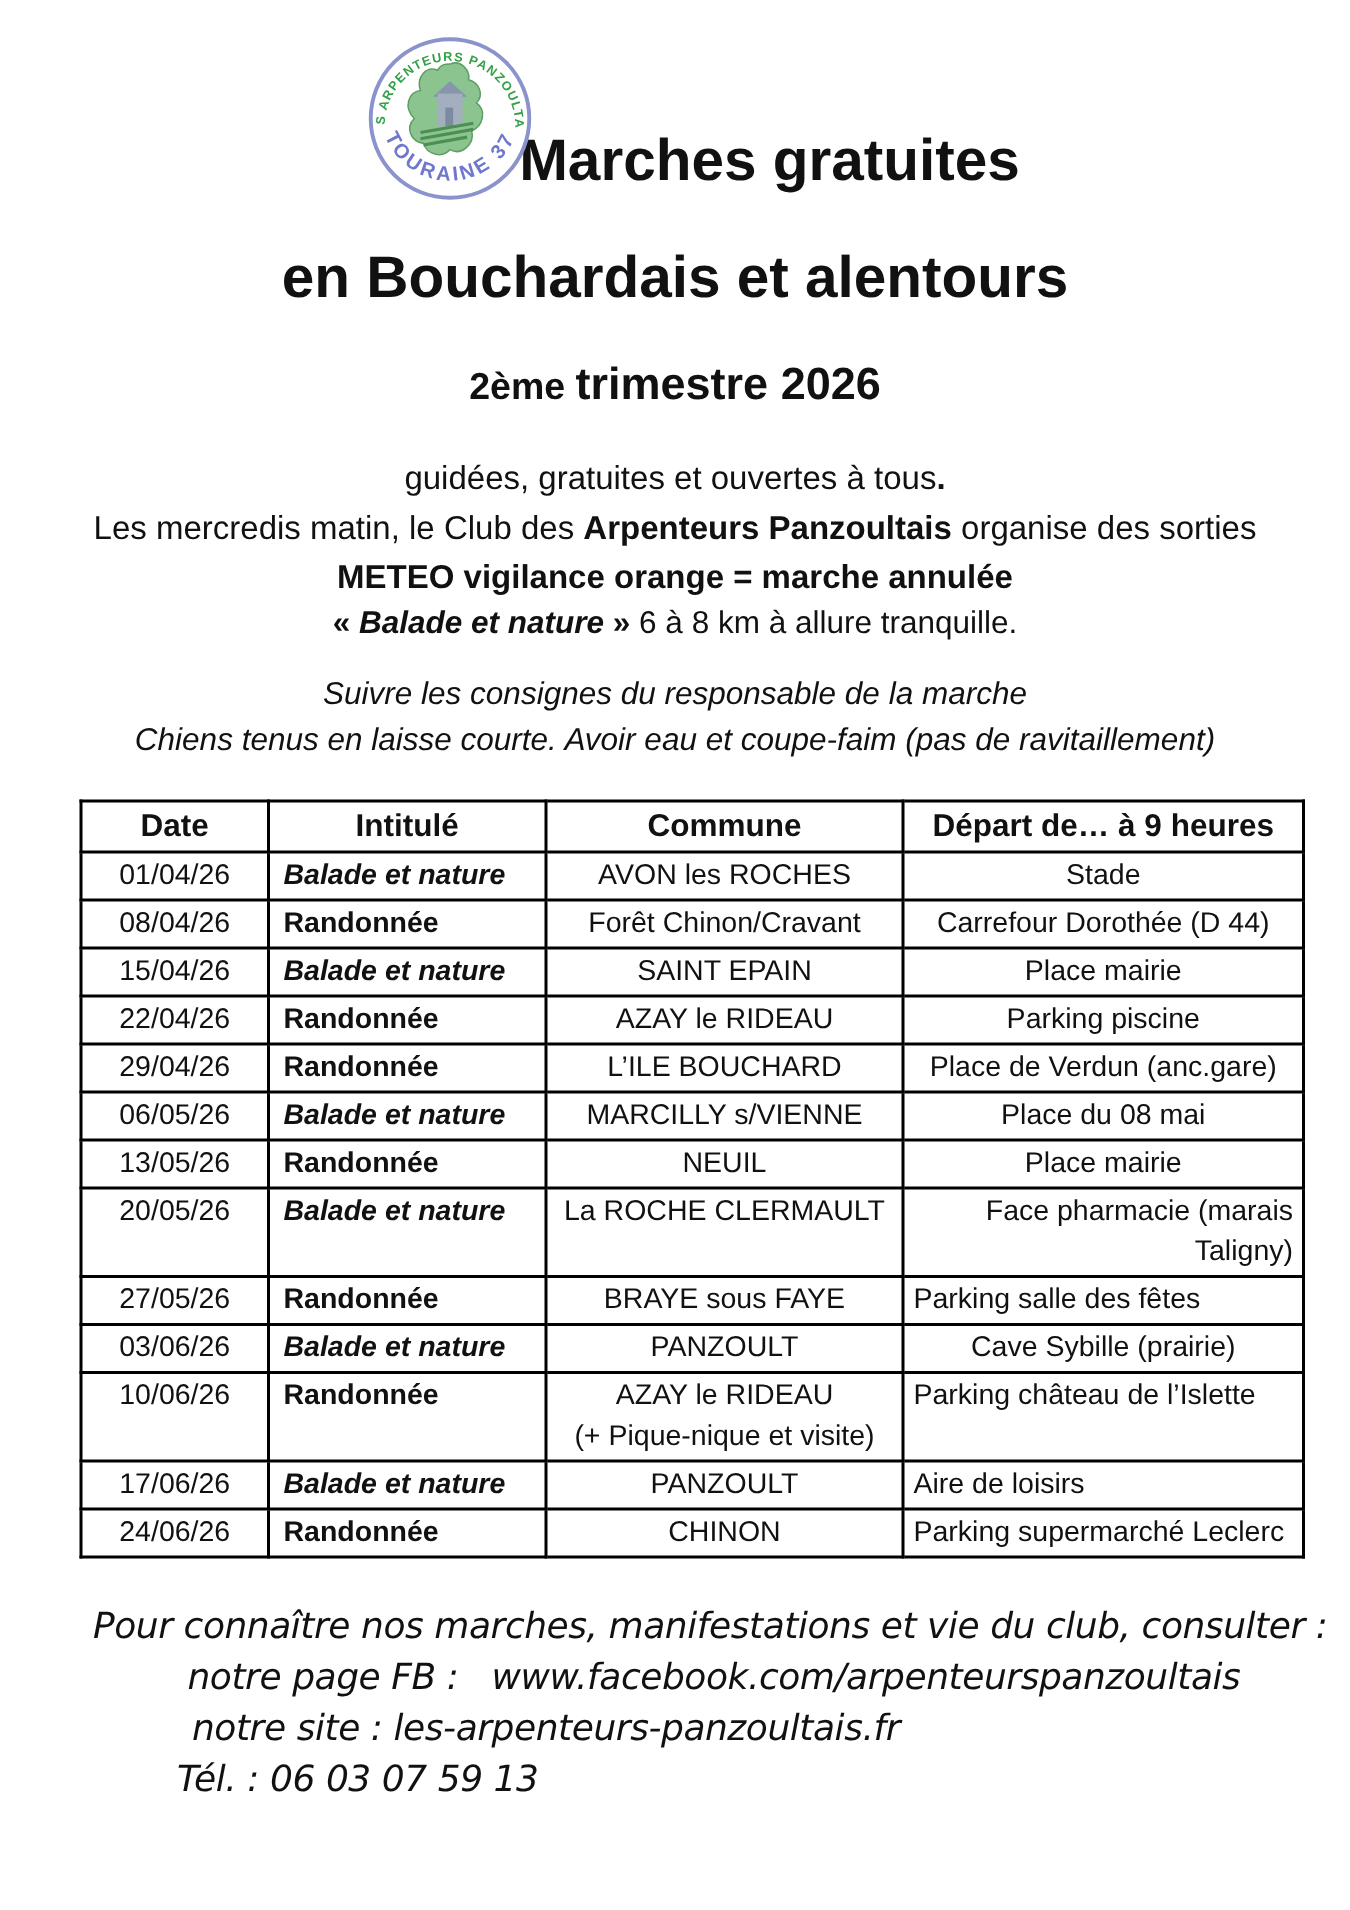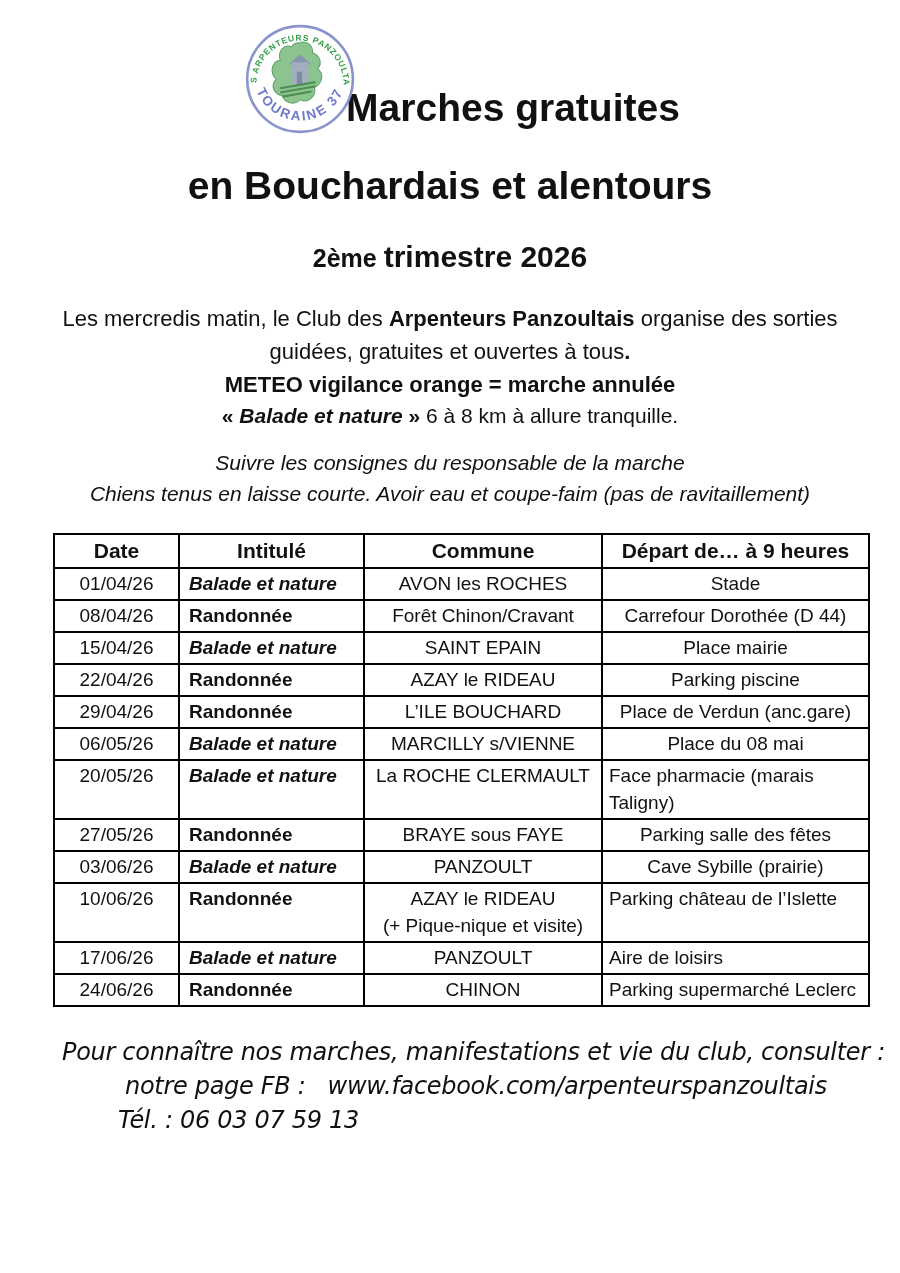--- a/index.html
+++ b/index.html
@@ -92,22 +92,22 @@
     </text>
   </svg>
 
   <div class="title1">Marches gratuites</div>
   <div class="title2">en Bouchardais et alentours</div>
   <div class="subtitle">
     <span class="small">2ème </span><span class="big">trimestre 2026</span>
   </div>
 
   <div class="intro">
+    <div class="pline"><span>guidées, gratuites et ouvertes à tous</span><span class="b">.</span></div>
     <div class="pline"><span>Les mercredis matin, le Club des </span><span class="b">Arpenteurs Panzoultais</span><span> organise des sorties</span></div>
-    <div class="pline"><span>guidées, gratuites et ouvertes à tous</span><span class="b">.</span></div>
     <div class="meteo">METEO vigilance orange = marche annulée</div>
     <div class="defline"><span class="b">« </span><span class="b i">Balade et nature</span><span class="b"> » </span><span>6 à 8 km à allure tranquille.</span></div>
   </div>
 
   <div class="instructions">
     <div class="iline">Suivre les consignes du responsable de la marche</div>
     <div class="iline">Chiens tenus en laisse courte. Avoir eau et coupe-faim (pas de ravitaillement)</div>
   </div>
 
   <table class="sched">
@@ -180,37 +180,47 @@
           <td class="c-date">06/05/26</td>
           <td class="c-type i">Balade et nature</td>
           <td class="c-commune">
             <div>MARCILLY s/VIENNE</div>
           </td>
           <td class="c-depart" style="text-align: center;">
             <div>Place du 08 mai</div>
           </td>
         </tr>
         <tr>
+          <td class="c-date">13/05/26</td>
+          <td class="c-type">Randonnée</td>
+          <td class="c-commune">
+            <div>NEUIL</div>
+          </td>
+          <td class="c-depart" style="text-align: center;">
+            <div>Place mairie</div>
+          </td>
+        </tr>
+        <tr>
           <td class="c-date">20/05/26</td>
           <td class="c-type i">Balade et nature</td>
           <td class="c-commune">
             <div>La ROCHE CLERMAULT</div>
           </td>
-          <td class="c-depart" style="text-align: left;">
+          <td class="c-depart" style="text-align: right;">
             <div>Face pharmacie (marais</div>
             <div>Taligny)</div>
           </td>
         </tr>
         <tr>
           <td class="c-date">27/05/26</td>
           <td class="c-type">Randonnée</td>
           <td class="c-commune">
             <div>BRAYE sous FAYE</div>
           </td>
-          <td class="c-depart" style="text-align: center;">
+          <td class="c-depart" style="text-align: left;">
             <div>Parking salle des fêtes</div>
           </td>
         </tr>
         <tr>
           <td class="c-date">03/06/26</td>
           <td class="c-type i">Balade et nature</td>
           <td class="c-commune">
             <div>PANZOULT</div>
           </td>
           <td class="c-depart" style="text-align: center;">
@@ -247,16 +257,17 @@
           <td class="c-depart" style="text-align: left;">
             <div>Parking supermarché Leclerc</div>
           </td>
         </tr>
       </tbody>
   </table>
 
   <div class="footer">
     <div class="f1">Pour connaître nos marches, manifestations et vie du club, consulter :</div>
     <div class="f2">notre page FB :   www.facebook.com/arpenteurspanzoultais</div>
+    <div class="f3">notre site : les-arpenteurs-panzoultais.fr</div>
     <div class="f4">Tél. : 06 03 07 59 13</div>
   </div>
 
 </div>
 
 </body></html>

